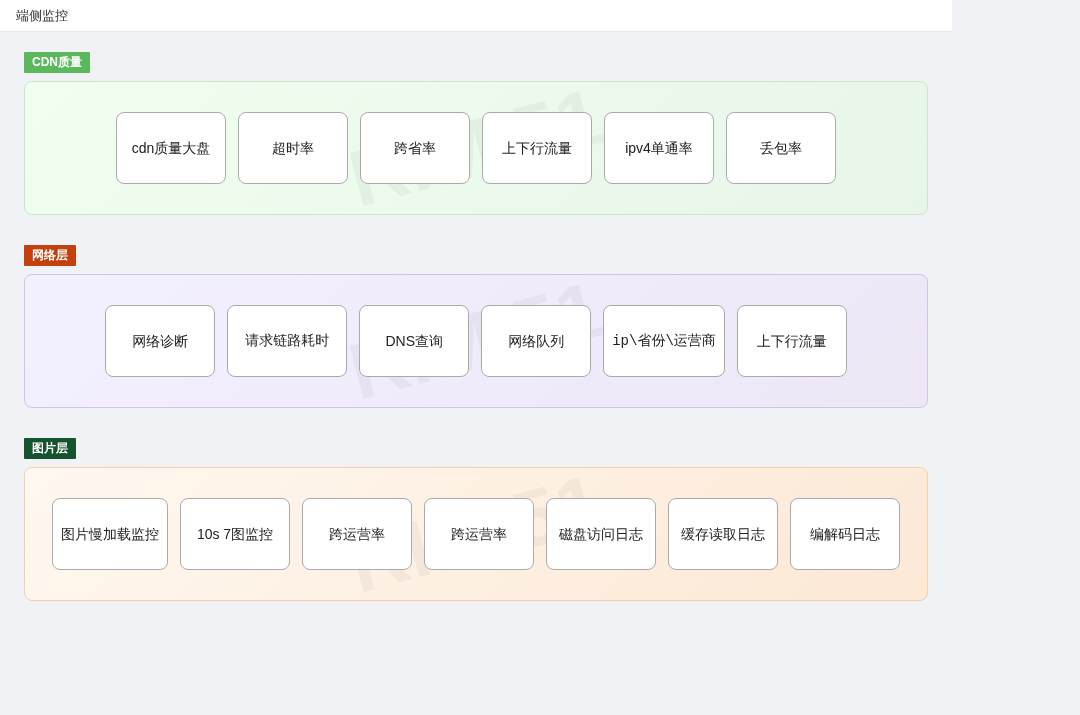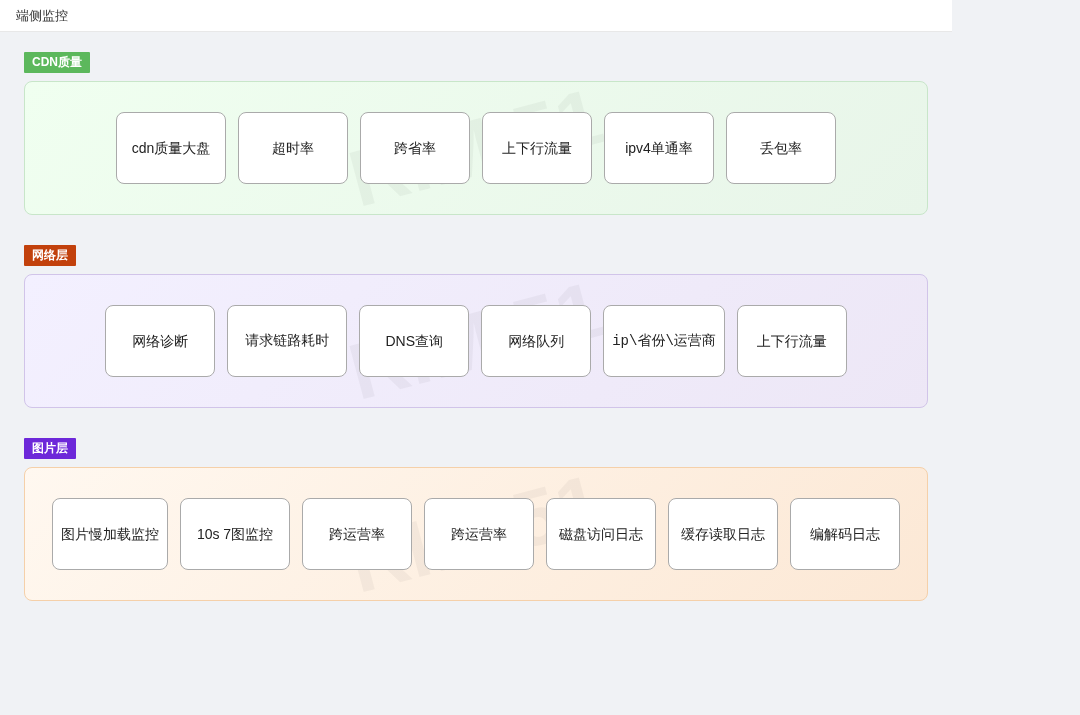--- a/index.html
+++ b/index.html
@@ -54,21 +54,21 @@
       font-size: 12px;
       font-weight: bold;
       color: #fff;
       margin-bottom: 8px;
       position: relative;
       z-index: 2;
     }
 
     .cdn-label { background: #5cb85c; }
     .network-label { background: #c2410c; }
-    .image-label { background: #6d28d9; }
+    .image-label { background: #14532d; }
 
     .section-container {
       border-radius: 8px;
       padding: 30px 20px;
       position: relative;
       overflow: hidden;
     }
 
     .cdn-container {
       background: linear-gradient(135deg, #f0fff0 0%, #e8f5e9 100%);

